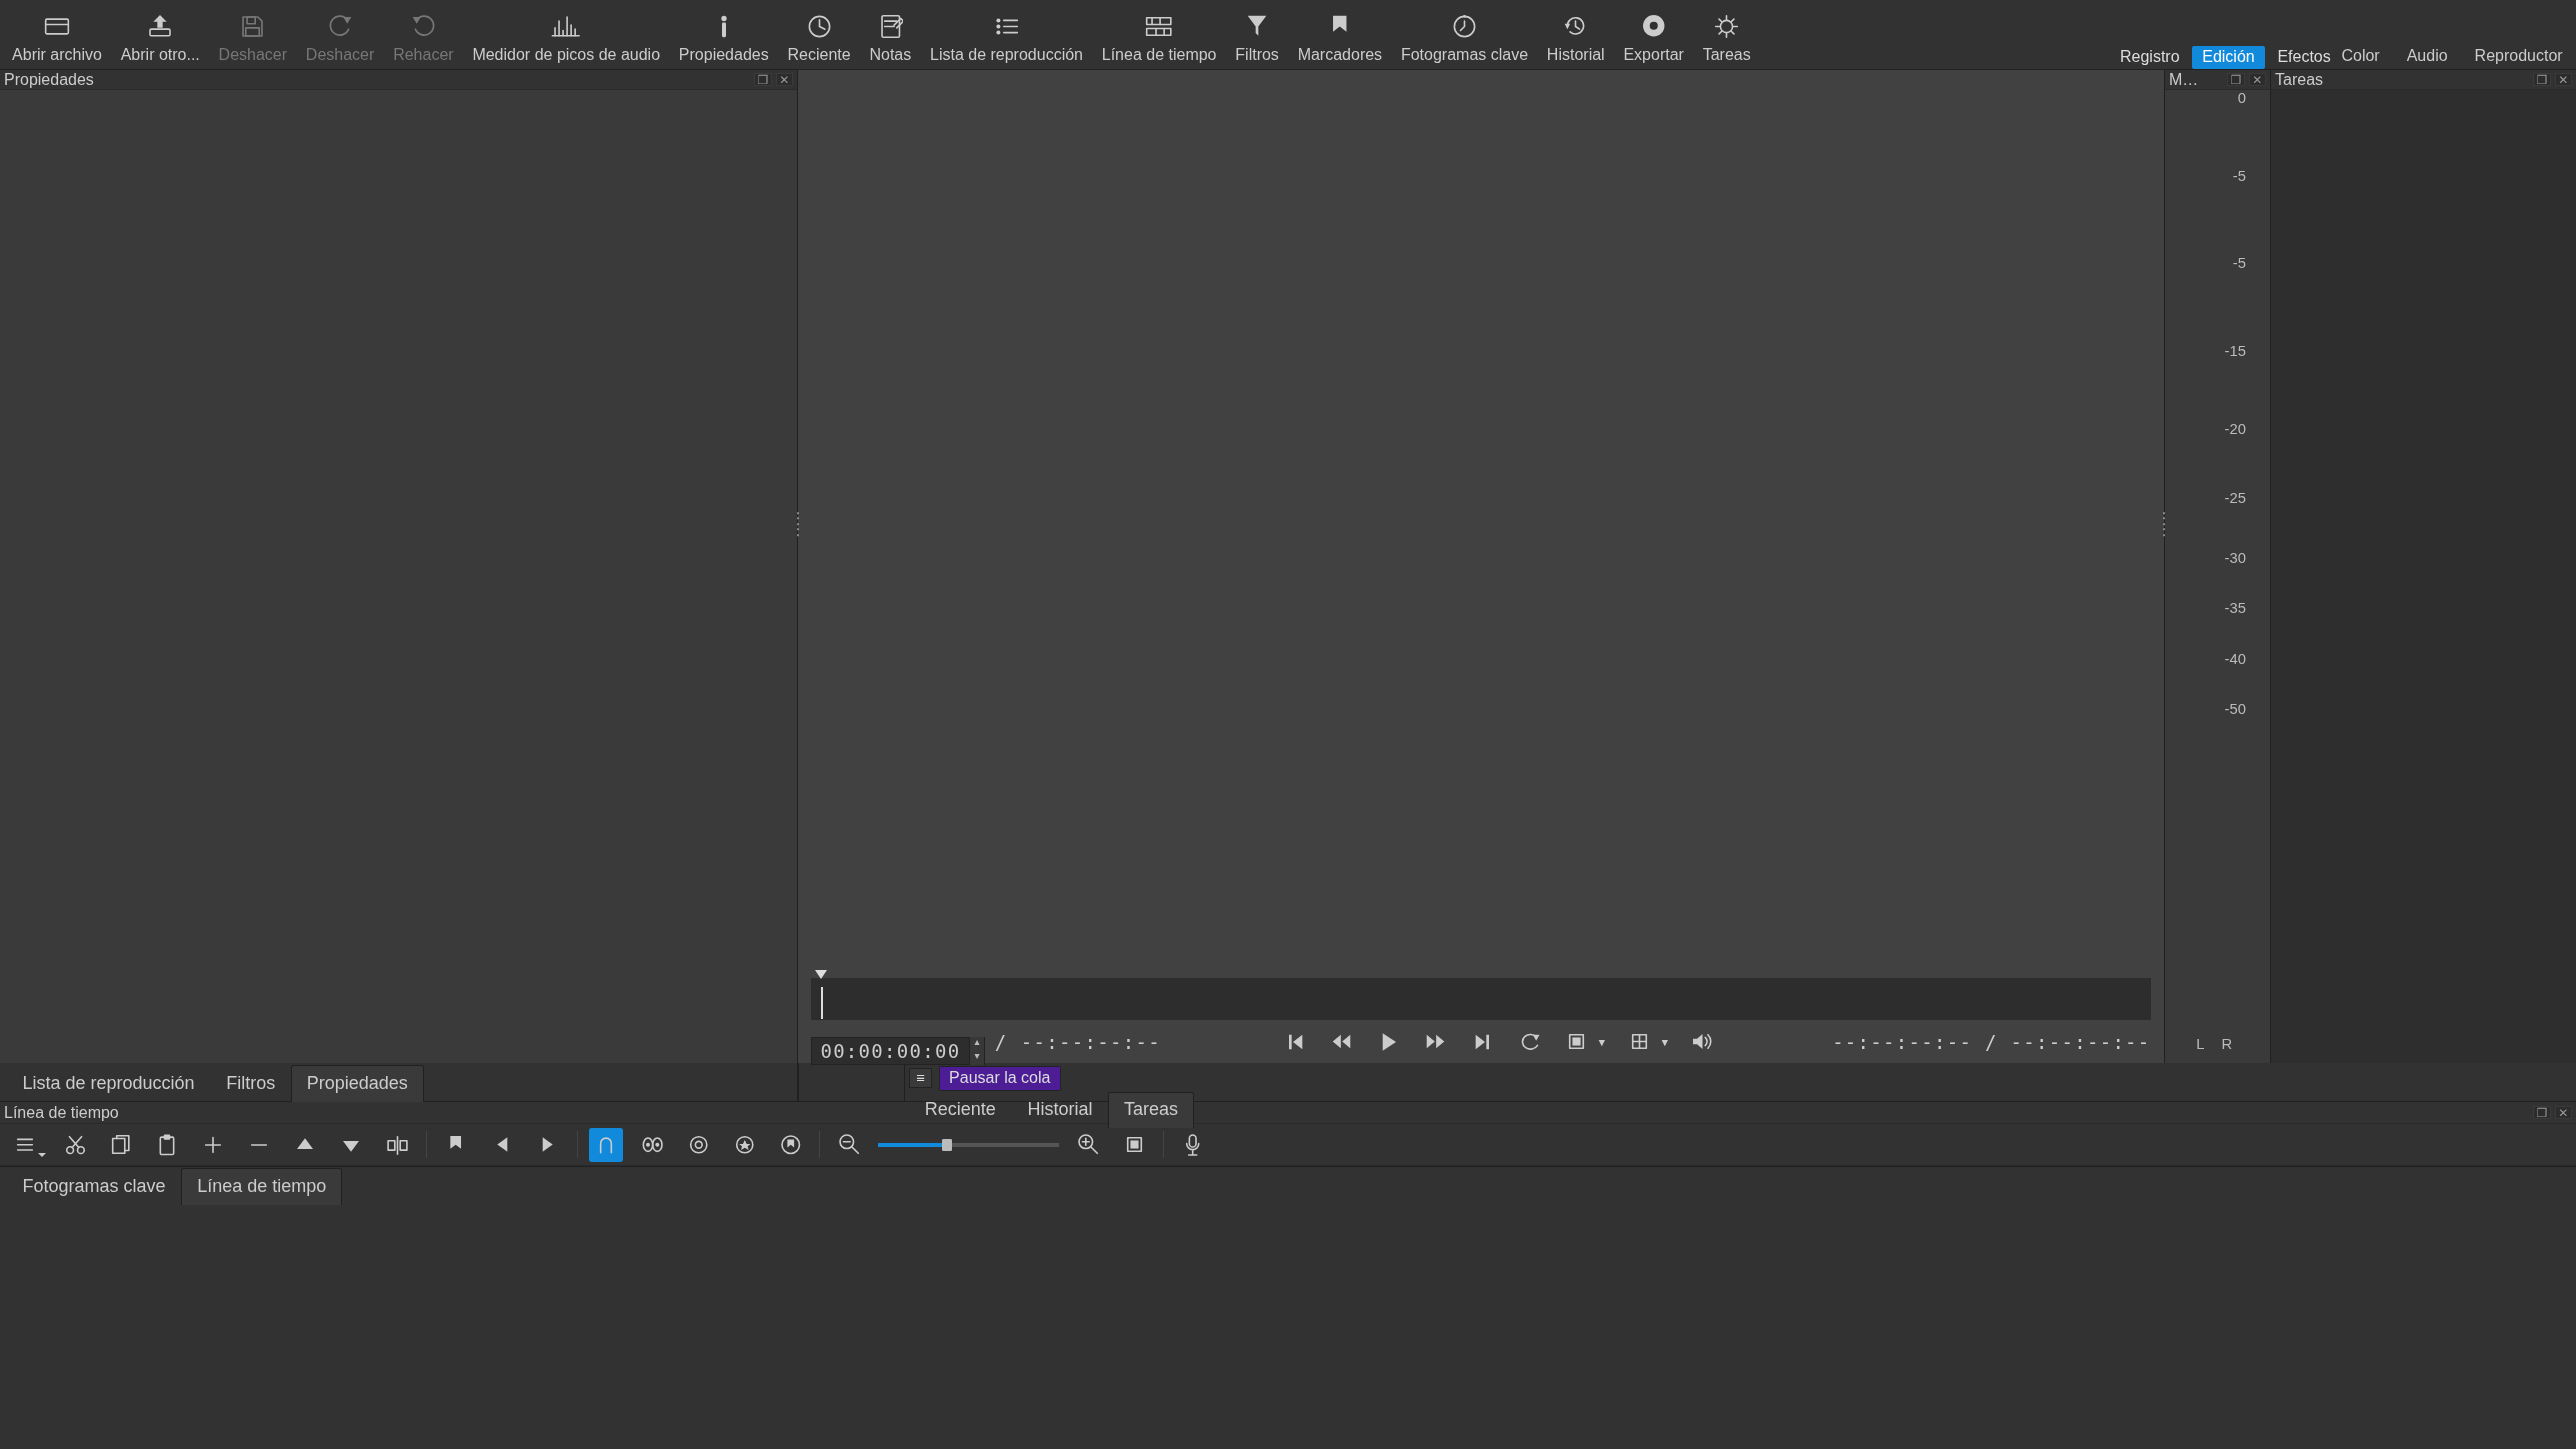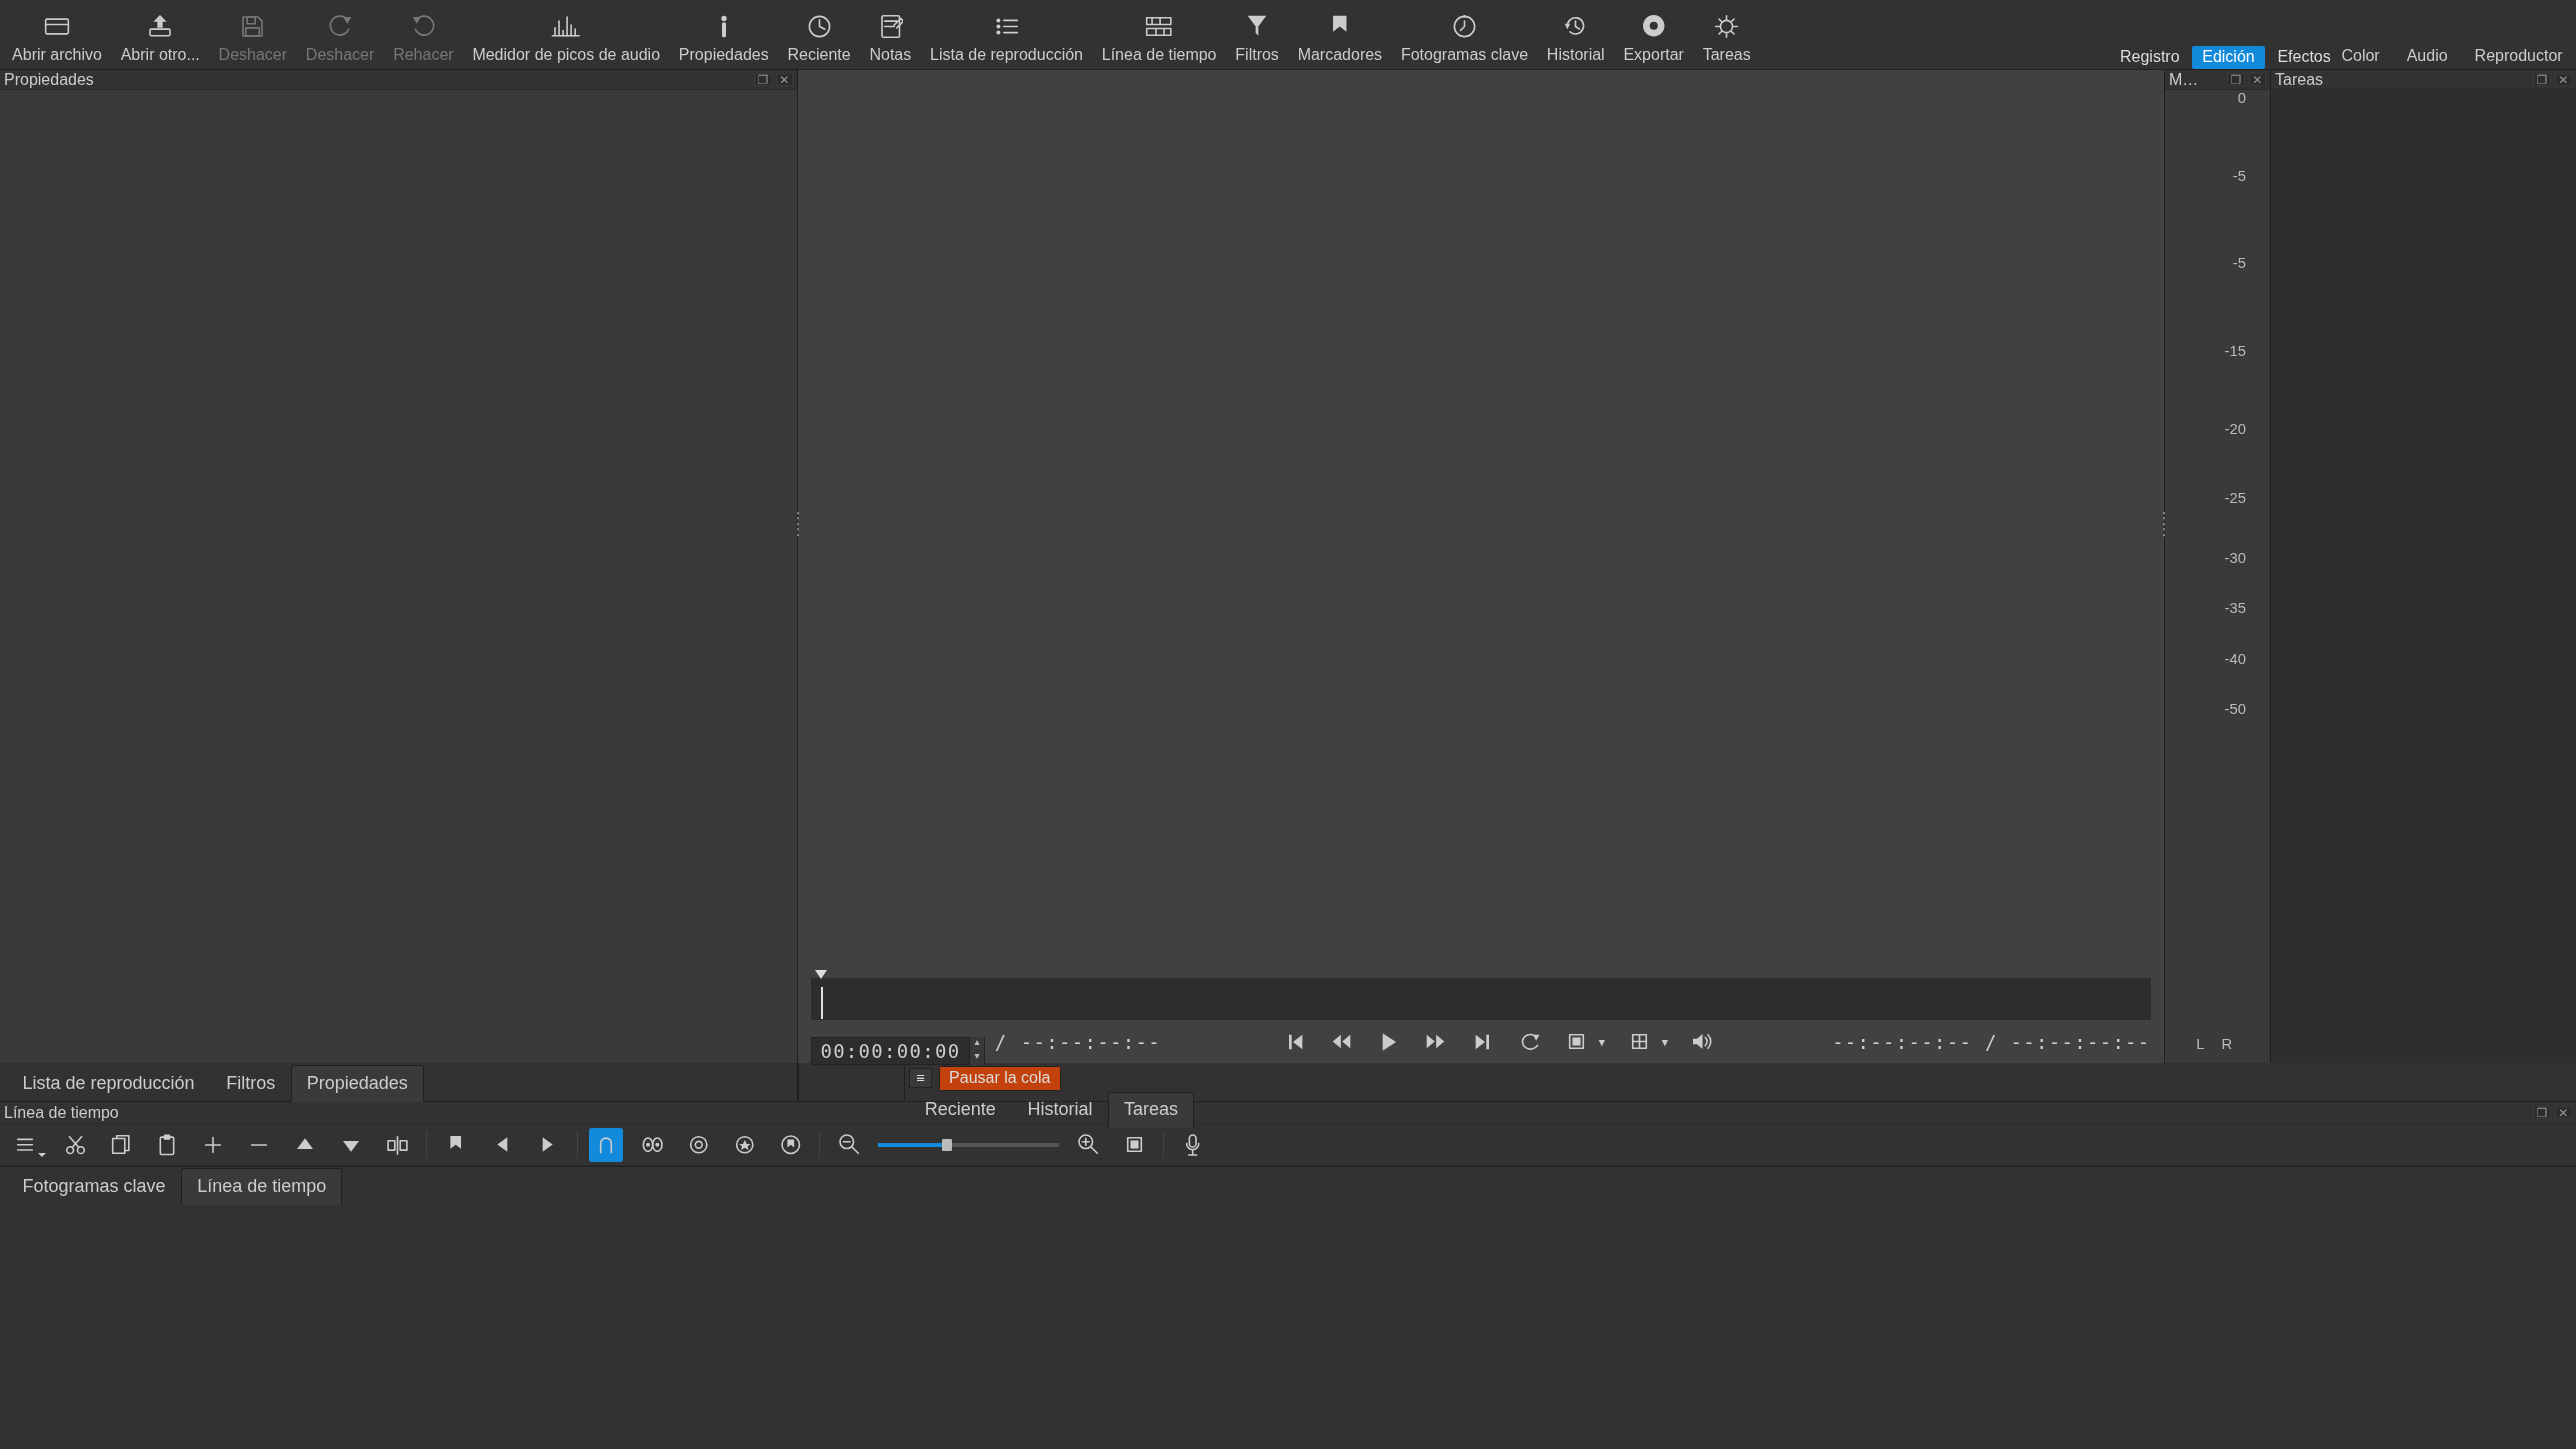--- a/index.html
+++ b/index.html
@@ -122,21 +122,21 @@
 .tab-strip.center { flex: 1; padding-left: 16px; position: relative; }
 .tab-strip.center .splitter-dots-h { bottom: -1.3px; }
 
 #right-tab-box { width: 305px; display: flex; flex-direction: column; padding: 2.7px 4px 0; }
 #right-tab-box .row1 { display: flex; align-items: center; gap: 6.7px; margin-bottom: 1.3px; }
 #right-tab-box .menu-btn {
   width: 23px; height: 20px; background: #3a3a3a; border: 0.7px solid #222; display: flex;
   align-items: center; justify-content: center; cursor: pointer; font-size: 14.8px;
 }
 #right-tab-box .pause-btn {
-  flex: none; padding: 2.7px 9.4px; background: #c2410c; border: 0.7px solid #222; font-size: 16px;
+  flex: none; padding: 2.7px 9.4px; background: #4c1d95; border: 0.7px solid #222; font-size: 16px;
   cursor: pointer; border-radius: 1.3px;
 }
 #right-tab-box .tab-strip { padding-left: 0; }
 #meter-gap { width: 107px; border-left: 0.7px solid #202020; border-right: 0.7px solid #202020; background:#323232; }
 
 
 #tl-head-row { height: 23px; }
 #tl-head-row .panel-head { height: 23px; border-top: 0.7px solid #202020; }
 
 

